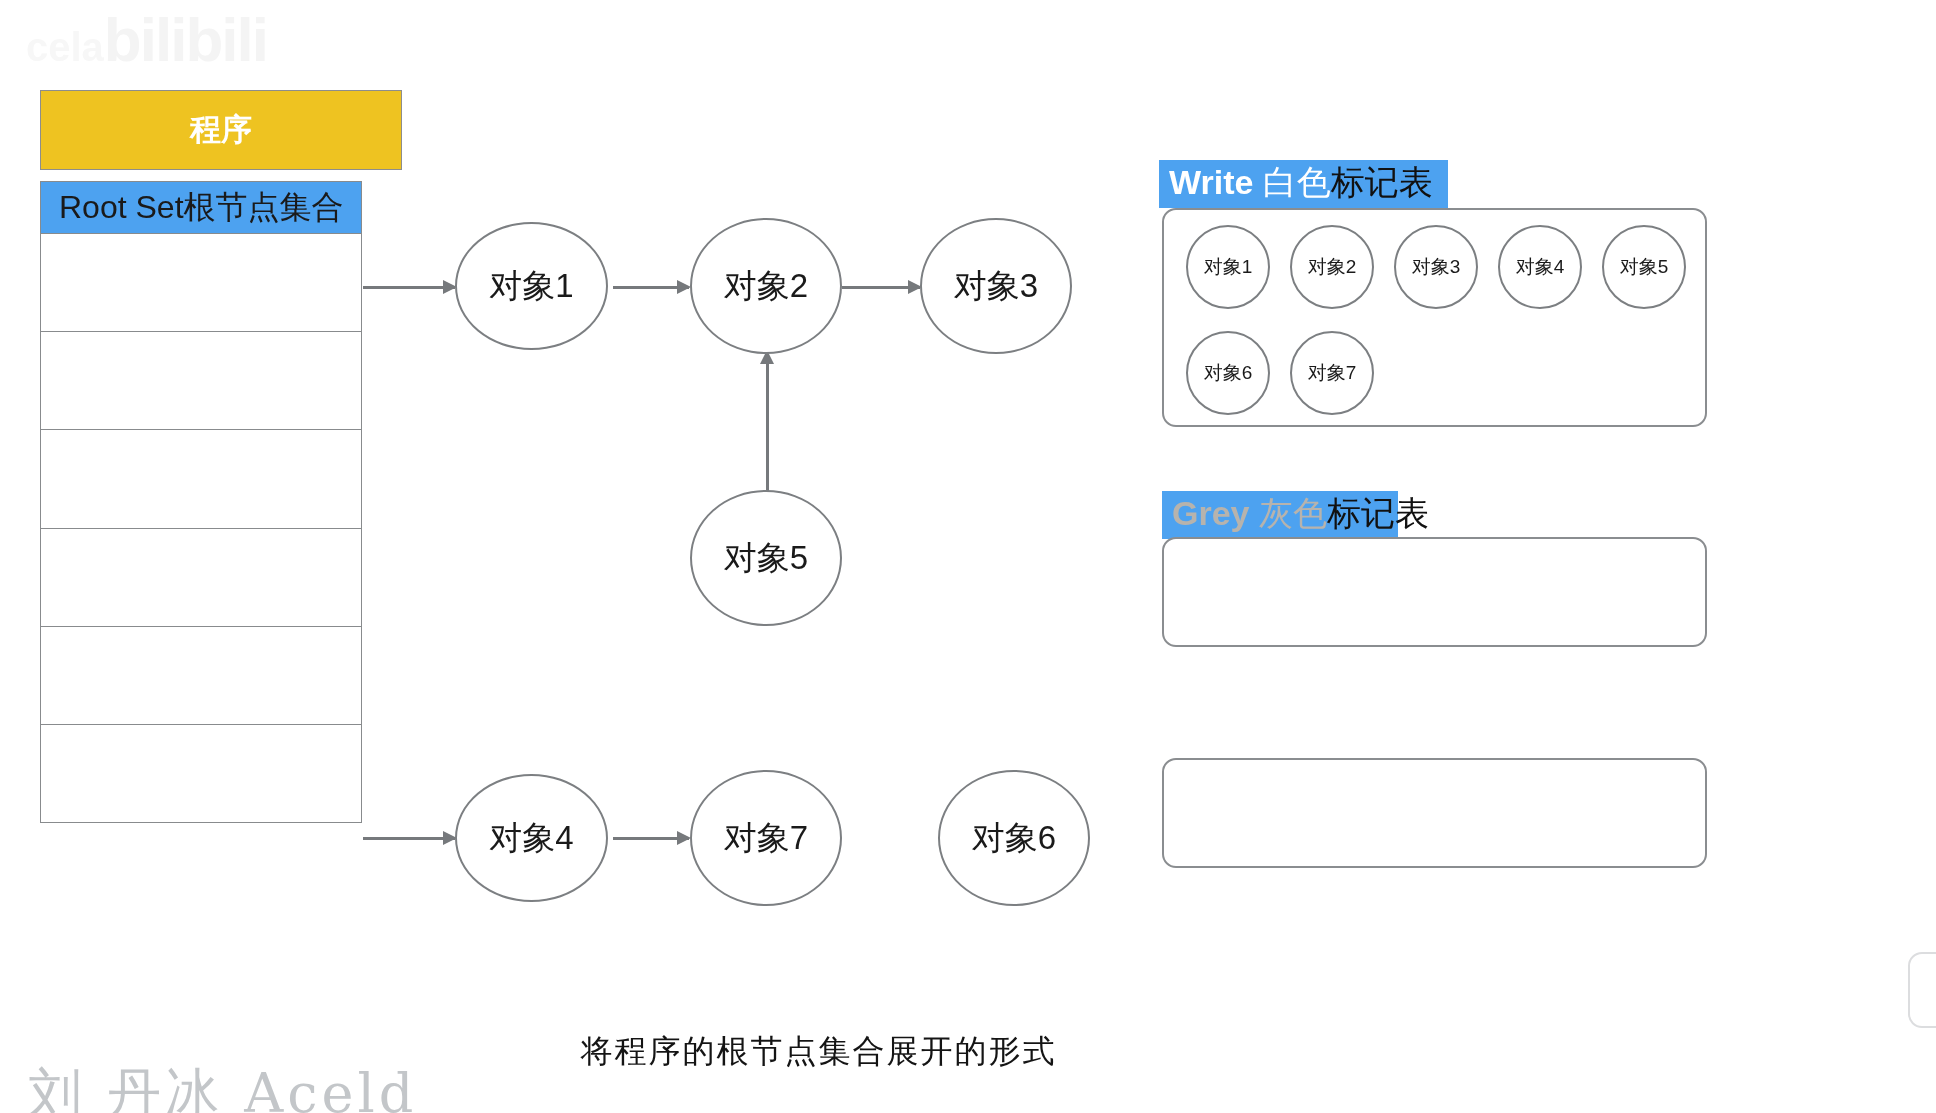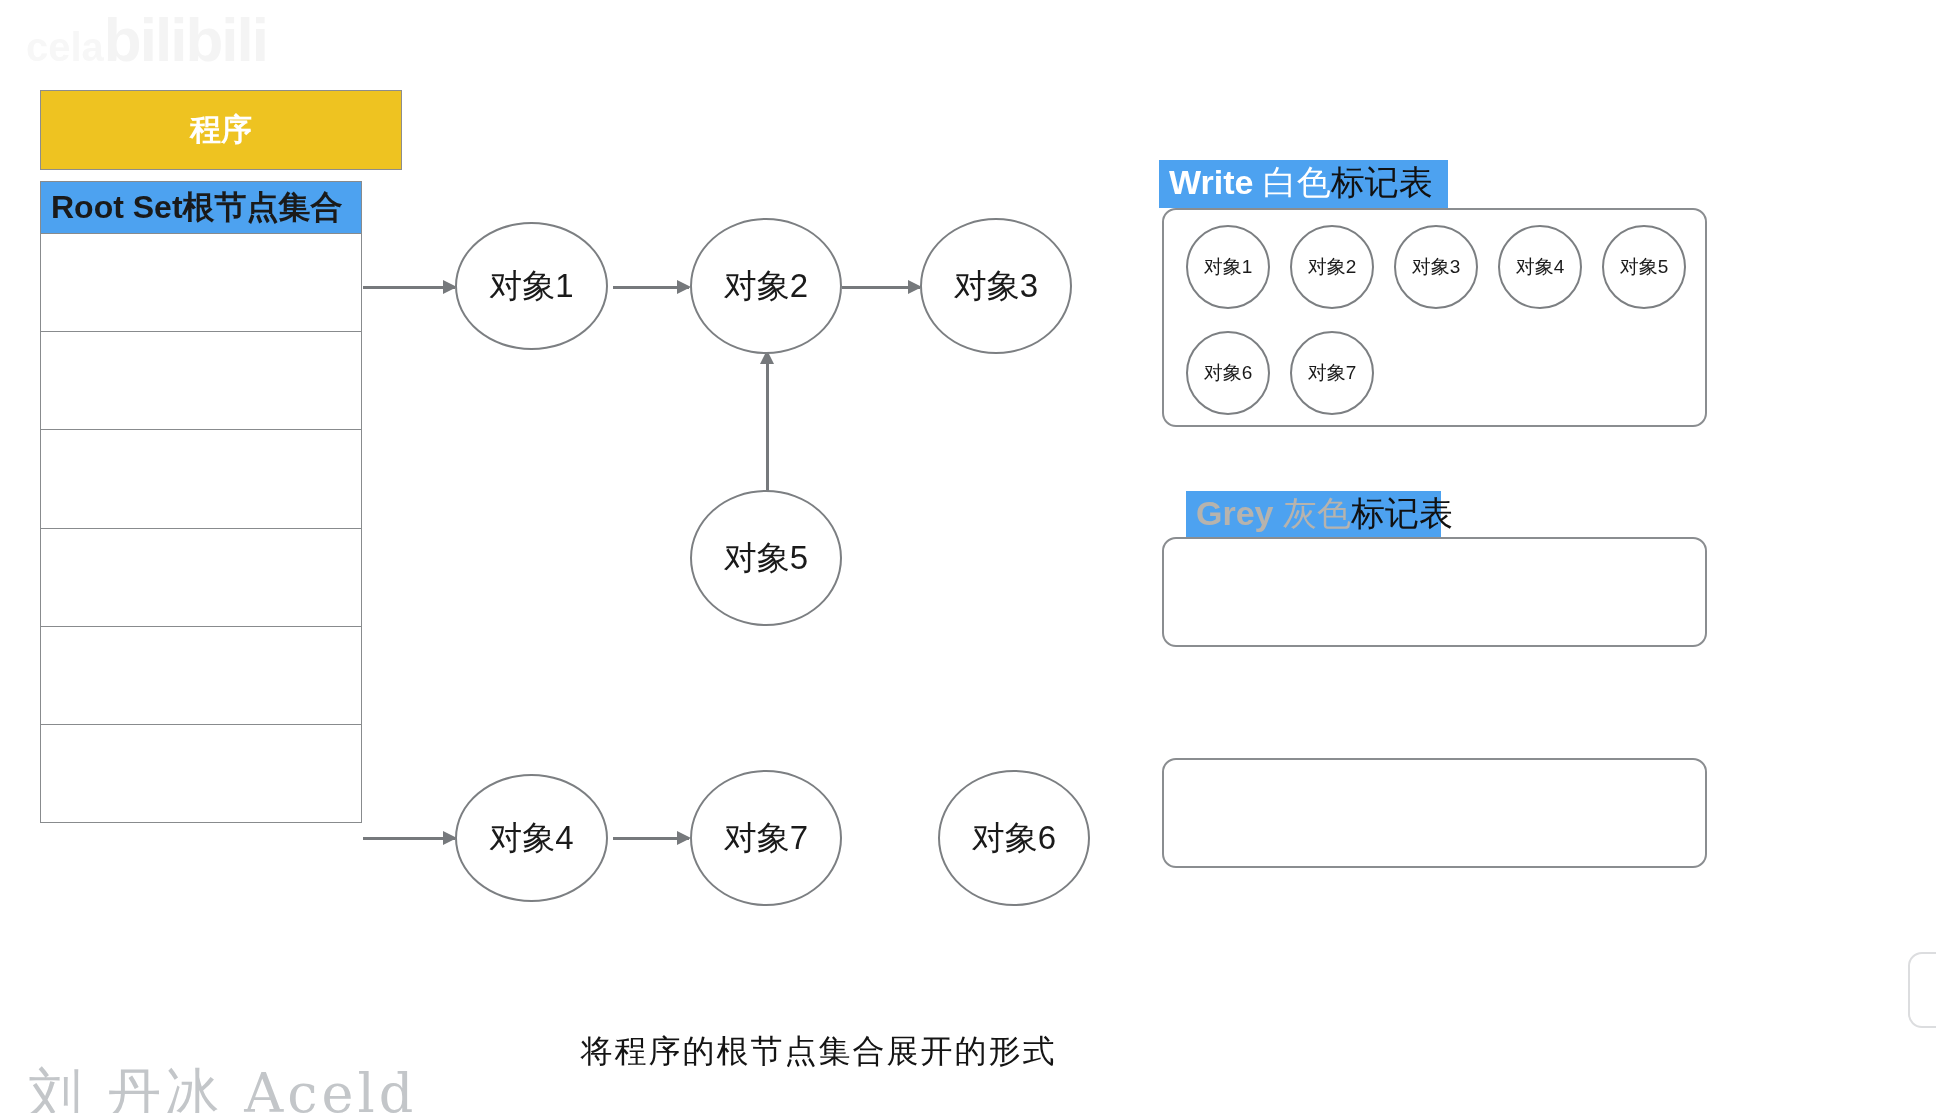--- a/index.html
+++ b/index.html
@@ -78,23 +78,22 @@
     border-top: none;
     background: #ffffff;
   }
   .rs-row.rs-head {
     border-top: 1px solid #888b8d;
     background: #4da2f0;
     color: #1a1a1a;
     font-size: 32px;
     display: flex;
     align-items: center;
-    padding-left: 10px;
+    padding-left: 18px;
     height: 53px;
-    font-weight: bold;
   }
   .rs-row.rs-empty { height: 98.2px; }
 
   
   .node {
     position: absolute;
     border: 2px solid #7c7f82;
     border-radius: 50%;
     background: #ffffff;
     display: flex;
@@ -278,21 +277,21 @@
         <span>对象5</span>
       </div>
     <div class="chip">
         <span>对象6</span>
       </div>
     <div class="chip">
         <span>对象7</span>
       </div>
   </div>
 
-  <div class="mark-label" style="left:1186px; top:491px; width:255px; height:48px;">
+  <div class="mark-label" style="left:1162px; top:491px; width:236px; height:48px;">
     <span style="color:#b7b3ad;">Grey</span><span>&nbsp;</span><span style="color:#b7b3ad;font-weight:normal;">灰色</span><span style="color:#111111;font-weight:normal;">标记表</span>
   </div>
   <div class="mark-box" style="left:1162px; top:537px; width:545px; height:110px;"></div>
   <div class="chips" style="left:1186px; top:554px; width:500px;"></div>
 
   <div class="mark-box" style="left:1162px; top:758px; width:545px; height:110px;"></div>
   <div class="chips" style="left:1186px; top:775px; width:500px;"></div>
 
   <div class="edge-shape"></div>
 

